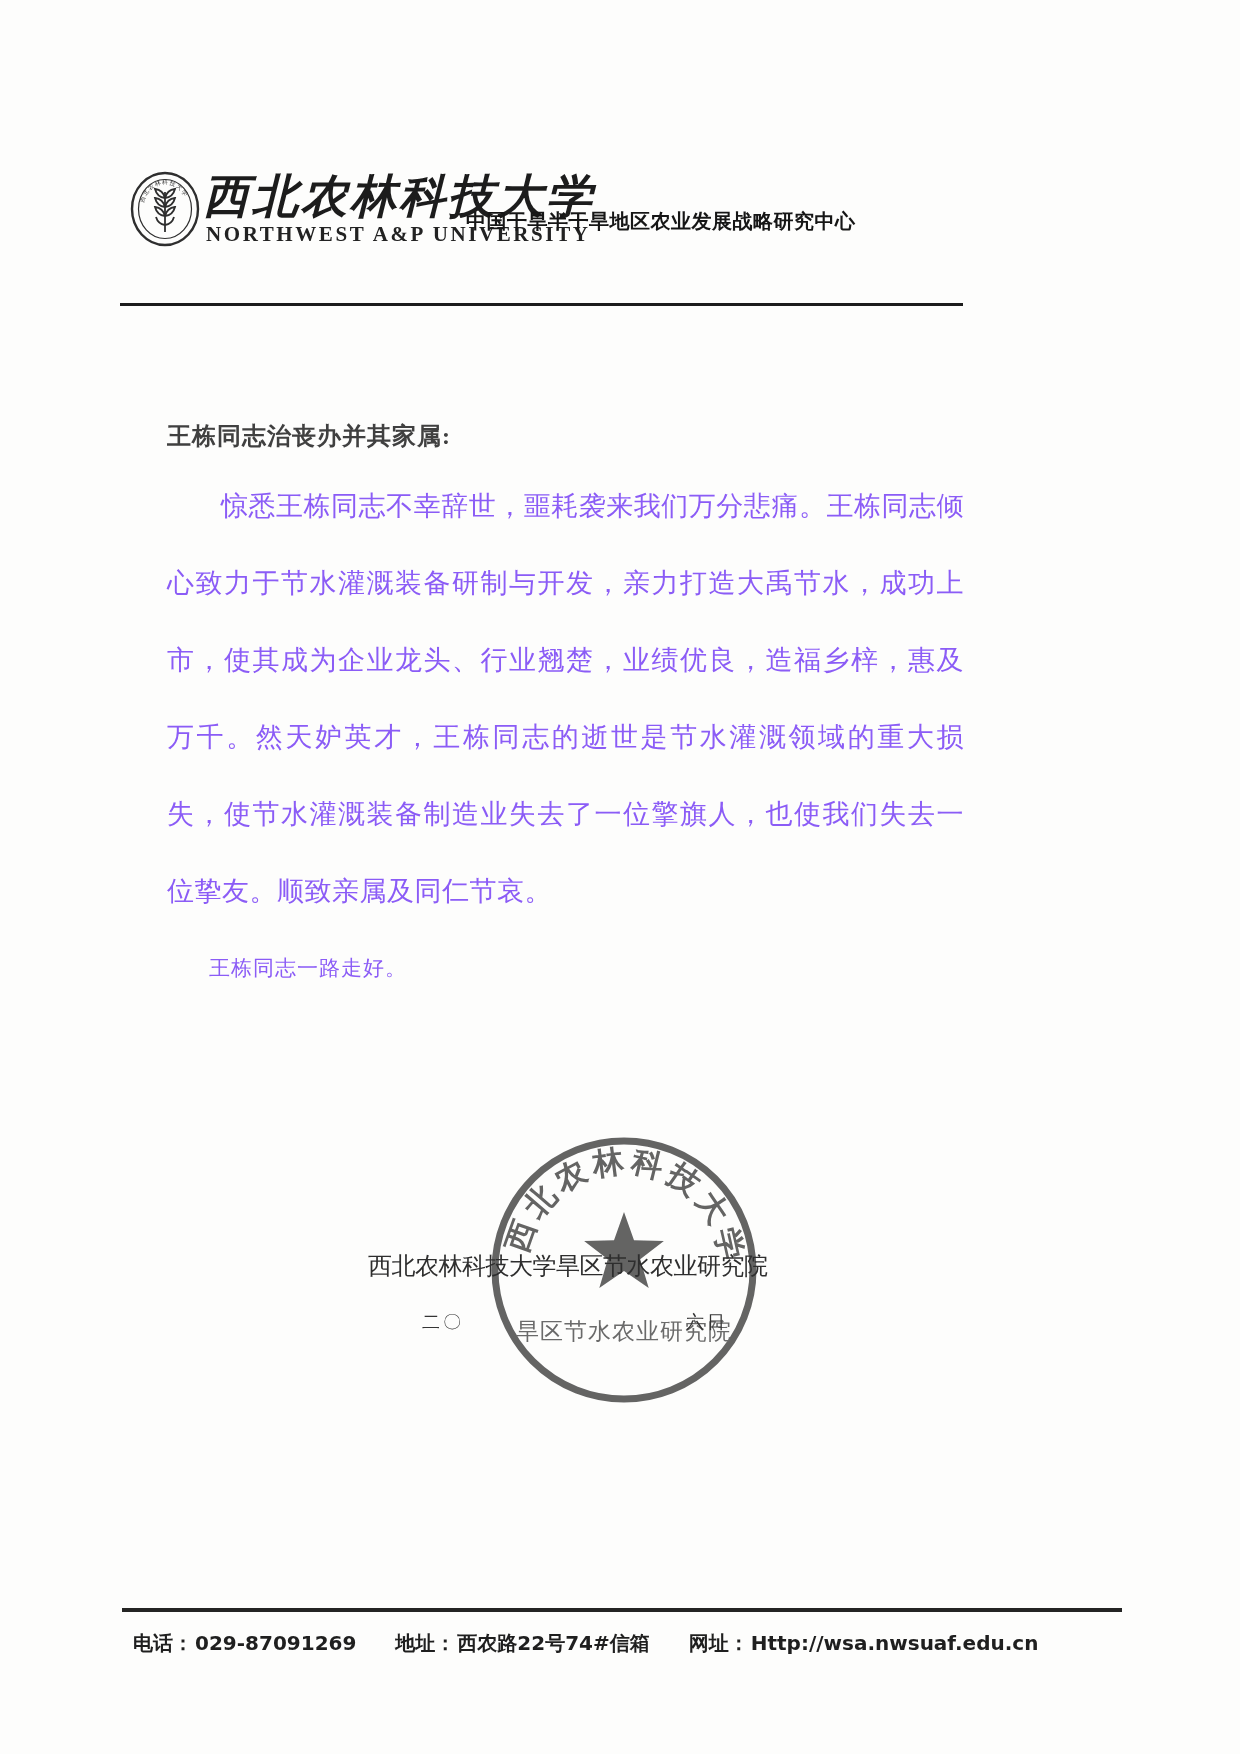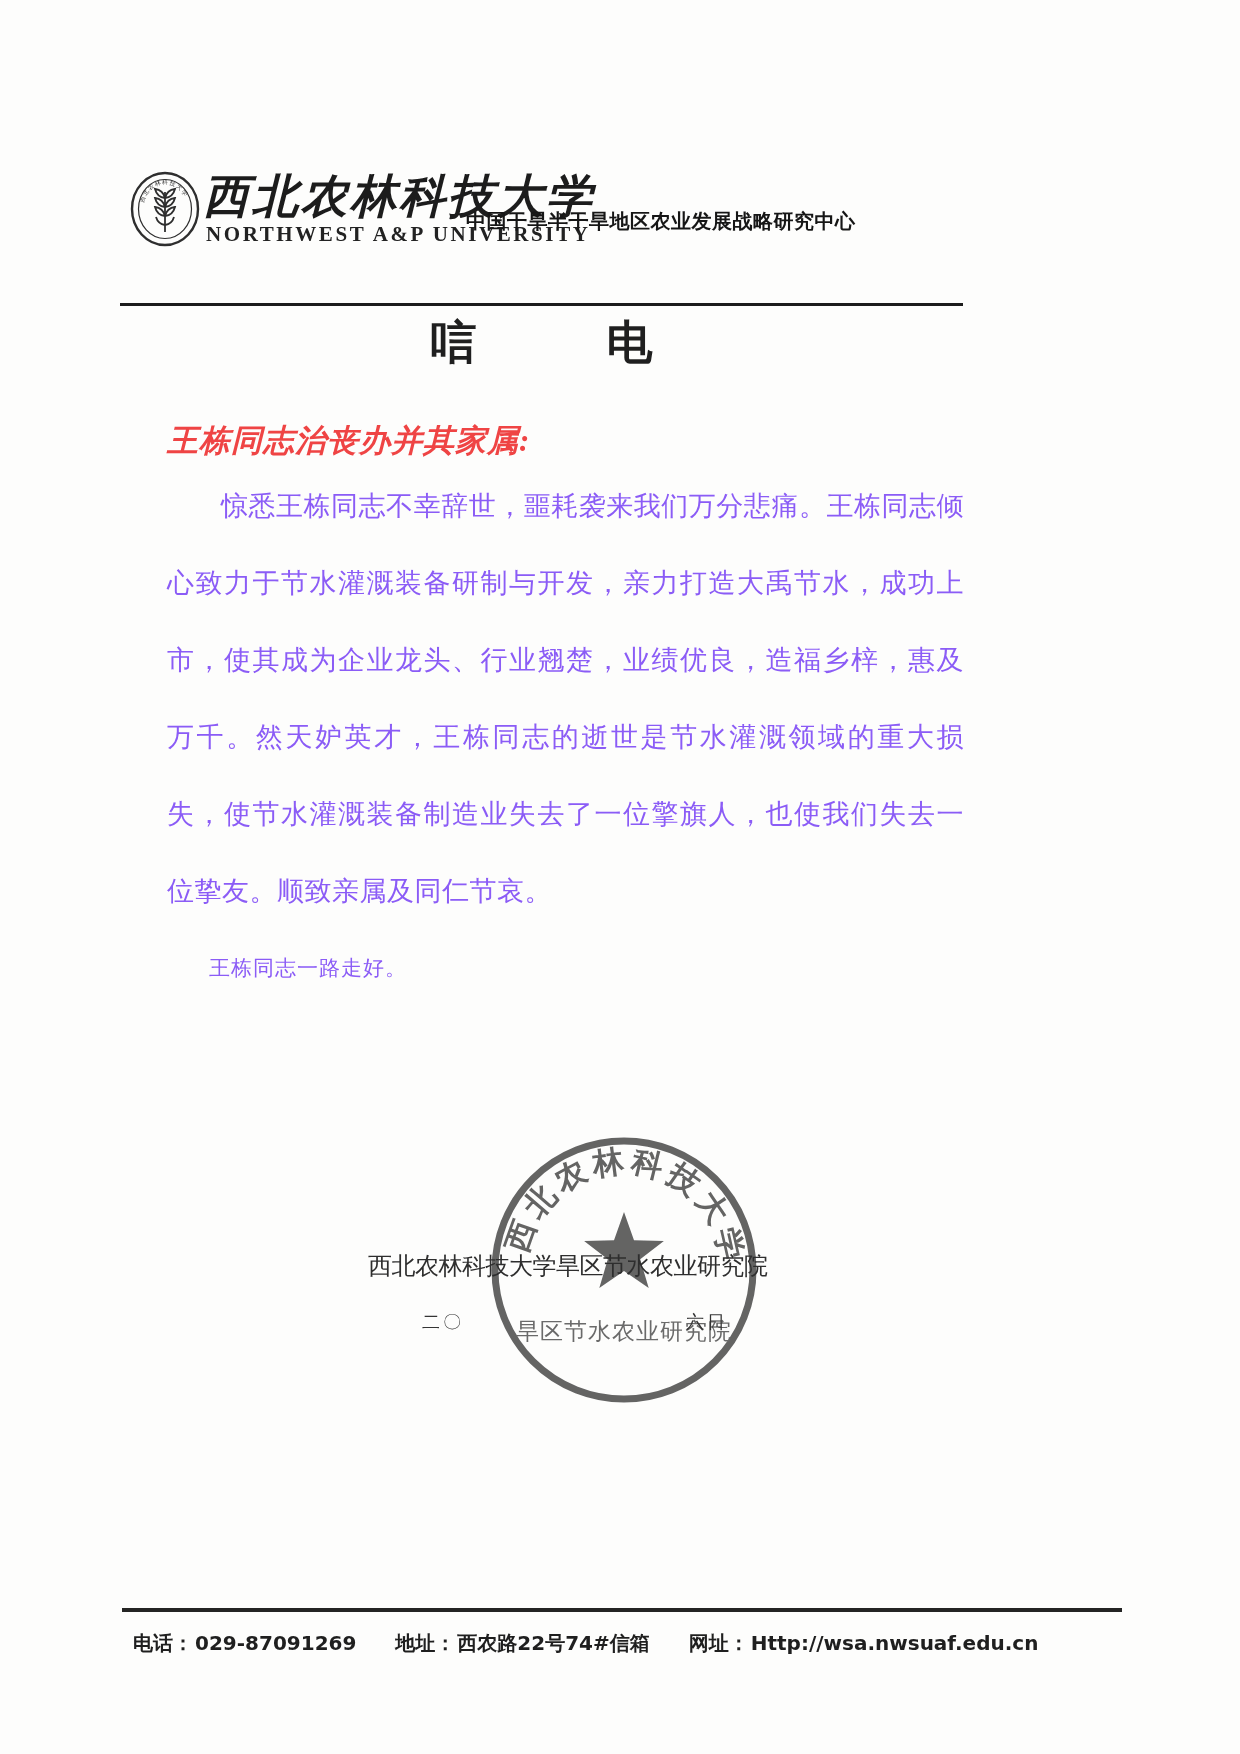--- a/index.html
+++ b/index.html
@@ -35,22 +35,22 @@
   .head-rule { position:absolute; left:120px; top:303px; width:843px; height:3px; background:#1c1c1c; }
   
   .title {
     position:absolute; left:120px; top:312px; width:843px; text-align:center;
     font-size:46px; font-weight:bold; color:#1f1f1f; letter-spacing:0;
   }
   .title span { display:inline-block; }
   .title .gap { width:130px; }
   
   .salutation {
-    position:absolute; left:167px; top:420px; font-size:31px; font-weight:bold;
-    color:#ef4444; letter-spacing:1px; white-space:nowrap;font-style:italic;
+    position:absolute; left:167px; top:420px; font-size:24px; font-weight:bold;
+    color:#404040; letter-spacing:1px; white-space:nowrap;
   }
   .para1 {
     position:absolute; left:167px; top:468px; width:797px; font-size:27px;
     line-height:77px; text-align:justify; text-indent:2em; color:#8b5cf6;
     letter-spacing:0.5px;
   }
   .para2 {
     position:absolute; left:167px; top:930px; width:797px; font-size:21px;
     line-height:77px; text-indent:2em; color:#8b5cf6; letter-spacing:1px;
   }
@@ -99,23 +99,20 @@
       <path d="M36 55 q-7 -1 -9 -8"></path>
       <path d="M36 55 q7 -1 9 -8"></path>
     </g>
   </svg>
 
   <div class="univ-cn">西北农林科技大学</div>
   <div class="univ-en">NORTHWEST A&amp;P UNIVERSITY</div>
   <div class="org2">中国干旱半干旱地区农业发展战略研究中心</div>
   <div class="head-rule"></div>
 
-  <div class="title">
-    <span>唁</span><span class="gap"></span><span>电</span>
-  </div>
 
   <div class="salutation">王栋同志治丧办并其家属:</div>
   <div class="para1">惊悉王栋同志不幸辞世，噩耗袭来我们万分悲痛。王栋同志倾心致力于节水灌溉装备研制与开发，亲力打造大禹节水，成功上市，使其成为企业龙头、行业翘楚，业绩优良，造福乡梓，惠及万千。然天妒英才，王栋同志的逝世是节水灌溉领域的重大损失，使节水灌溉装备制造业失去了一位擎旗人，也使我们失去一位挚友。顺致亲属及同仁节哀。</div>
   <div class="para2">王栋同志一路走好。</div>
 
   <div class="sign-org">西北农林科技大学旱区节水农业研究院</div>
   <div class="date-prefix">二〇</div>
   <div class="date-suffix">六日</div>
 
   <svg class="seal" viewBox="0 0 272 272">

